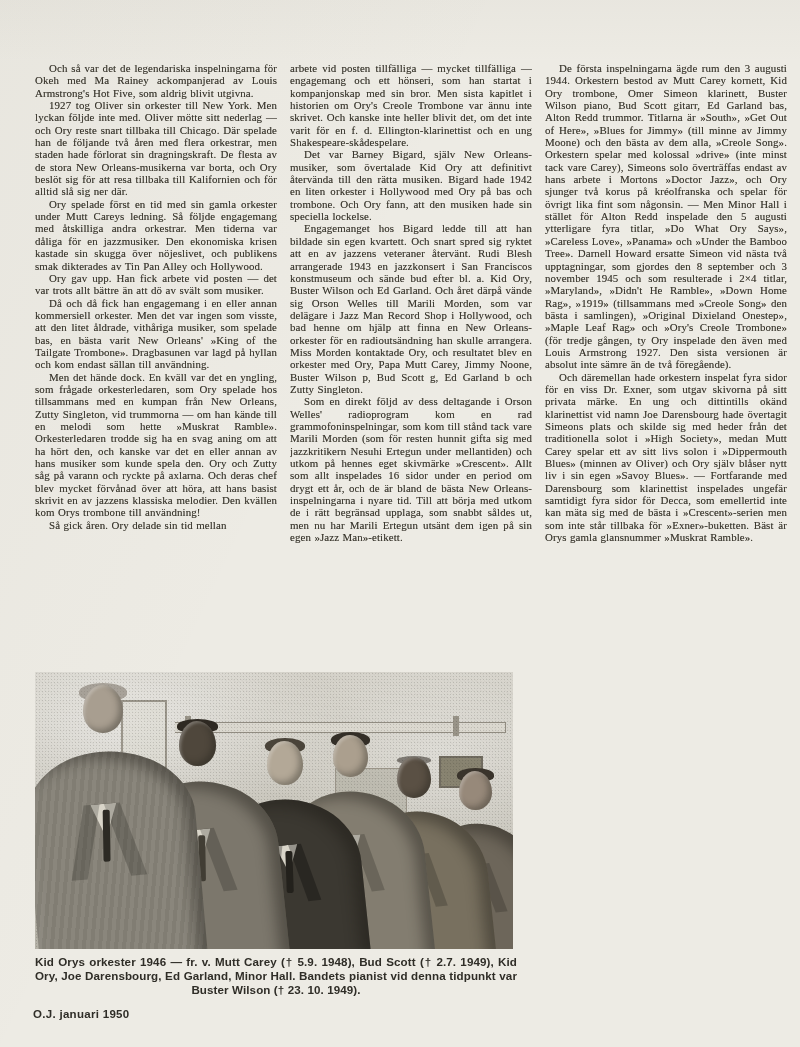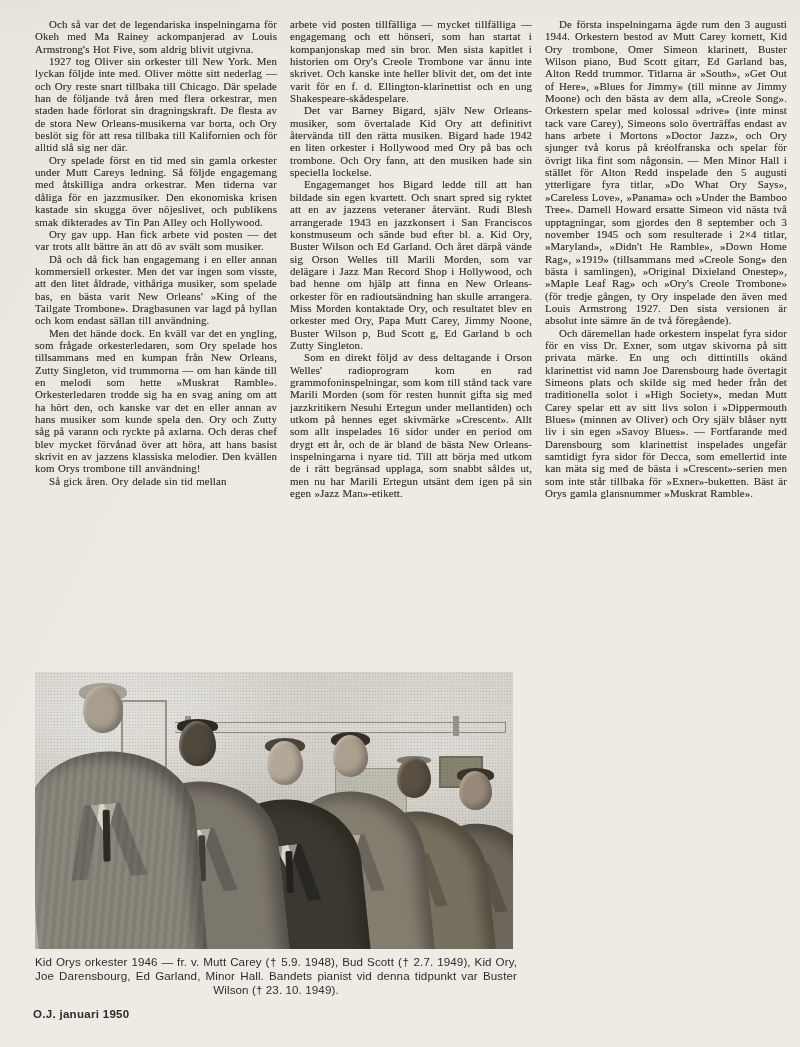--- a/index.html
+++ b/index.html
@@ -10,21 +10,21 @@
       linear-gradient(115deg, rgba(120,115,100,0.04), rgba(255,255,255,0) 40%),
       linear-gradient(rgba(90,85,70,0.03), rgba(90,85,70,0) 6%);
     font-family:"Liberation Serif", serif;
     color:#3b382f;
   }
   
   .columns{
     position:absolute; left:35px; top:18px; width:753px;
     display:flex; gap:13px;
   }
-  .col{ width:242px; height:648px; overflow:hidden; }
+  .col{ width:242px; height:648px; overflow:hidden;margin-top:44px; }
   .col p{
     margin:0; font-size:10.9px; line-height:12.35px; text-align:justify;
     letter-spacing:0.1px; word-spacing:0.6px;
     text-shadow:0 0 0.4px rgba(59,56,47,0.55);
   }
   .col p.ind{ text-indent:14px; }
   .col h3{
     margin:9px 0 5px 0;
     font-family:"Liberation Sans", sans-serif;
     font-size:12.6px; font-weight:700; color:#2f2d26;
@@ -140,21 +140,21 @@
   .m6 .hair{ left:34px; top:-3px; width:37px; height:14px; background:#3a342c; }
   .m6 .torso{ left:0; width:120px; height:140px; transform:rotate(-7deg); background:#6d665a; }
   .m6 .shirt{ left:46px; top:41px; width:20px; height:25px; }
   .m6 .tie{ left:53px; top:46px; width:6px; height:38px; transform:rotate(5deg); background:#322e27;}
   .m6 .lapel{ left:34px; top:41px; width:12px; height:50px; transform:skewX(-12deg);}
   .m6 .lapel + .lapel{ left:64px; transform:skewX(14deg);}
   
   .caption{
     position:absolute; left:35px; top:955px; width:482px;
     margin:0; font-family:"Liberation Sans", sans-serif;
-    font-size:11.6px; line-height:14.2px; font-weight:400; color:#2f2d27;
+    font-size:11.6px; line-height:14.2px; font-weight:700; color:#2f2d27;
     text-align:justify; text-align-last:center; letter-spacing:0.1px;
   }
   .credit{
     position:absolute; left:33px; top:1008px; margin:0;
     font-family:"Liberation Sans", sans-serif;
     font-size:11.5px; font-weight:700; color:#2f2d27; letter-spacing:0.3px;text-align:center;
   }
 </style>
 </head>
 <body>

